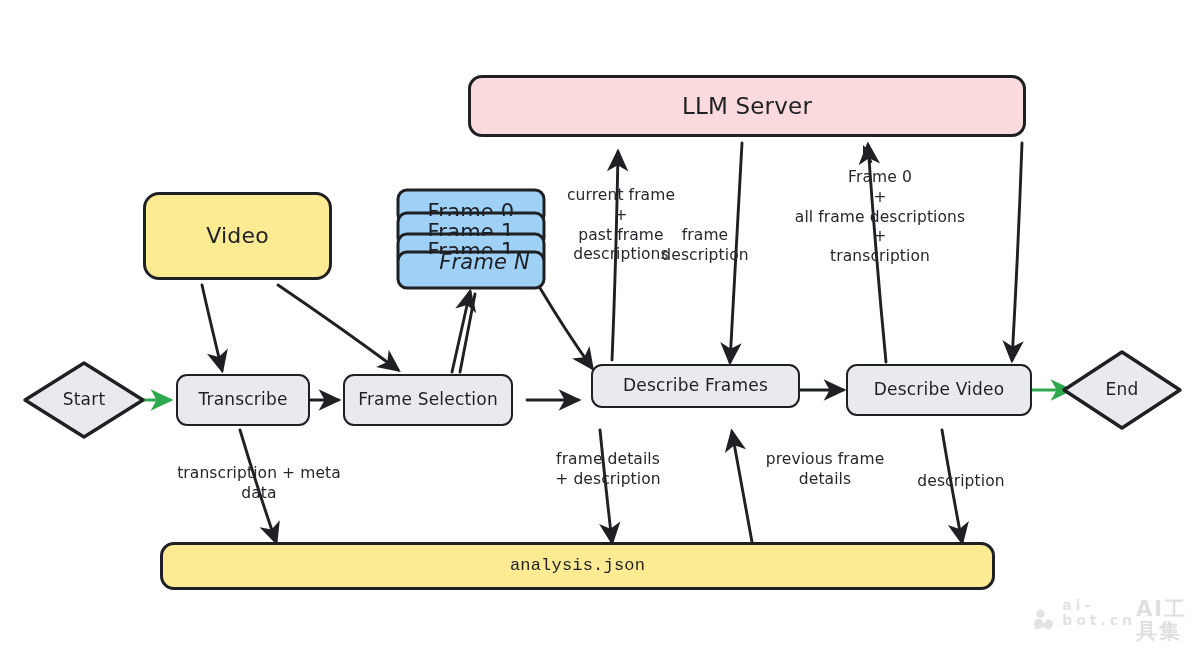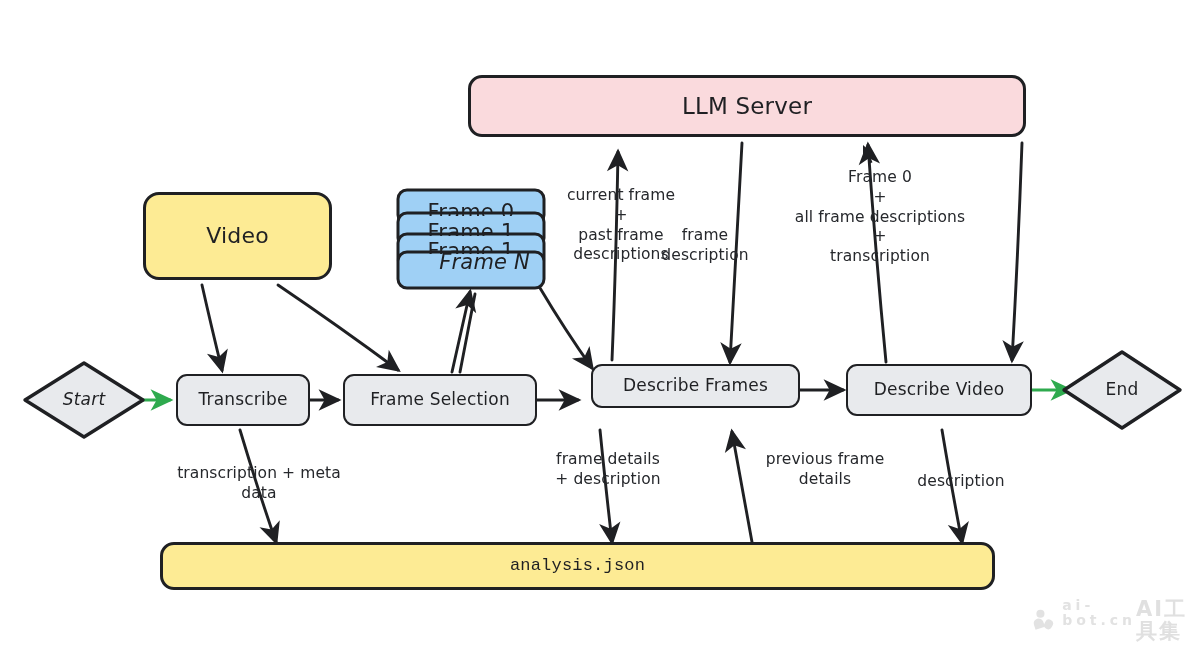--- a/index.html
+++ b/index.html
@@ -164,30 +164,30 @@
   <div class="node" style="left:468px; top:75px; width:558px; height:62px;
               background:#fadadd; border:3.2px solid #1f2023; border-radius:14px;">
     <span class="node-label" style="font-size:23px;">LLM Server</span>
   </div>
 
   <div class="node" style="left:143px; top:192px; width:189px; height:88px;
               background:#fdeb94; border:3.2px solid #1f2023; border-radius:16px;">
     <span class="node-label" style="font-size:22px;">Video</span>
   </div>
 
-  <div class="node" style="left:25px; top:380px; width:118px; height:40px;font-style:italic;">
+  <div class="node" style="left:25px; top:380px; width:118px; height:40px;">
     <span class="node-label" style="font-size:17px;">Start</span>
   </div>
 
   <div class="node" style="left:176px; top:374px; width:134px; height:52px;
               background:#e8eaed; border:2.8px solid #1f2023; border-radius:11px;">
     <span class="node-label" style="font-size:17px;">Transcribe</span>
   </div>
 
-  <div class="node" style="left:343px; top:374px; width:194px; height:52px;
+  <div class="node" style="left:343px; top:374px; width:170px; height:52px;
               background:#e8eaed; border:2.8px solid #1f2023; border-radius:11px;">
     <span class="node-label" style="font-size:17px;">Frame Selection</span>
   </div>
 
   <div class="node" style="left:591px; top:364px; width:209px; height:44px;
               background:#e8eaed; border:2.8px solid #1f2023; border-radius:11px;">
     <span class="node-label" style="font-size:17px;">Describe Frames</span>
   </div>
 
   <div class="node" style="left:846px; top:364px; width:186px; height:52px;

